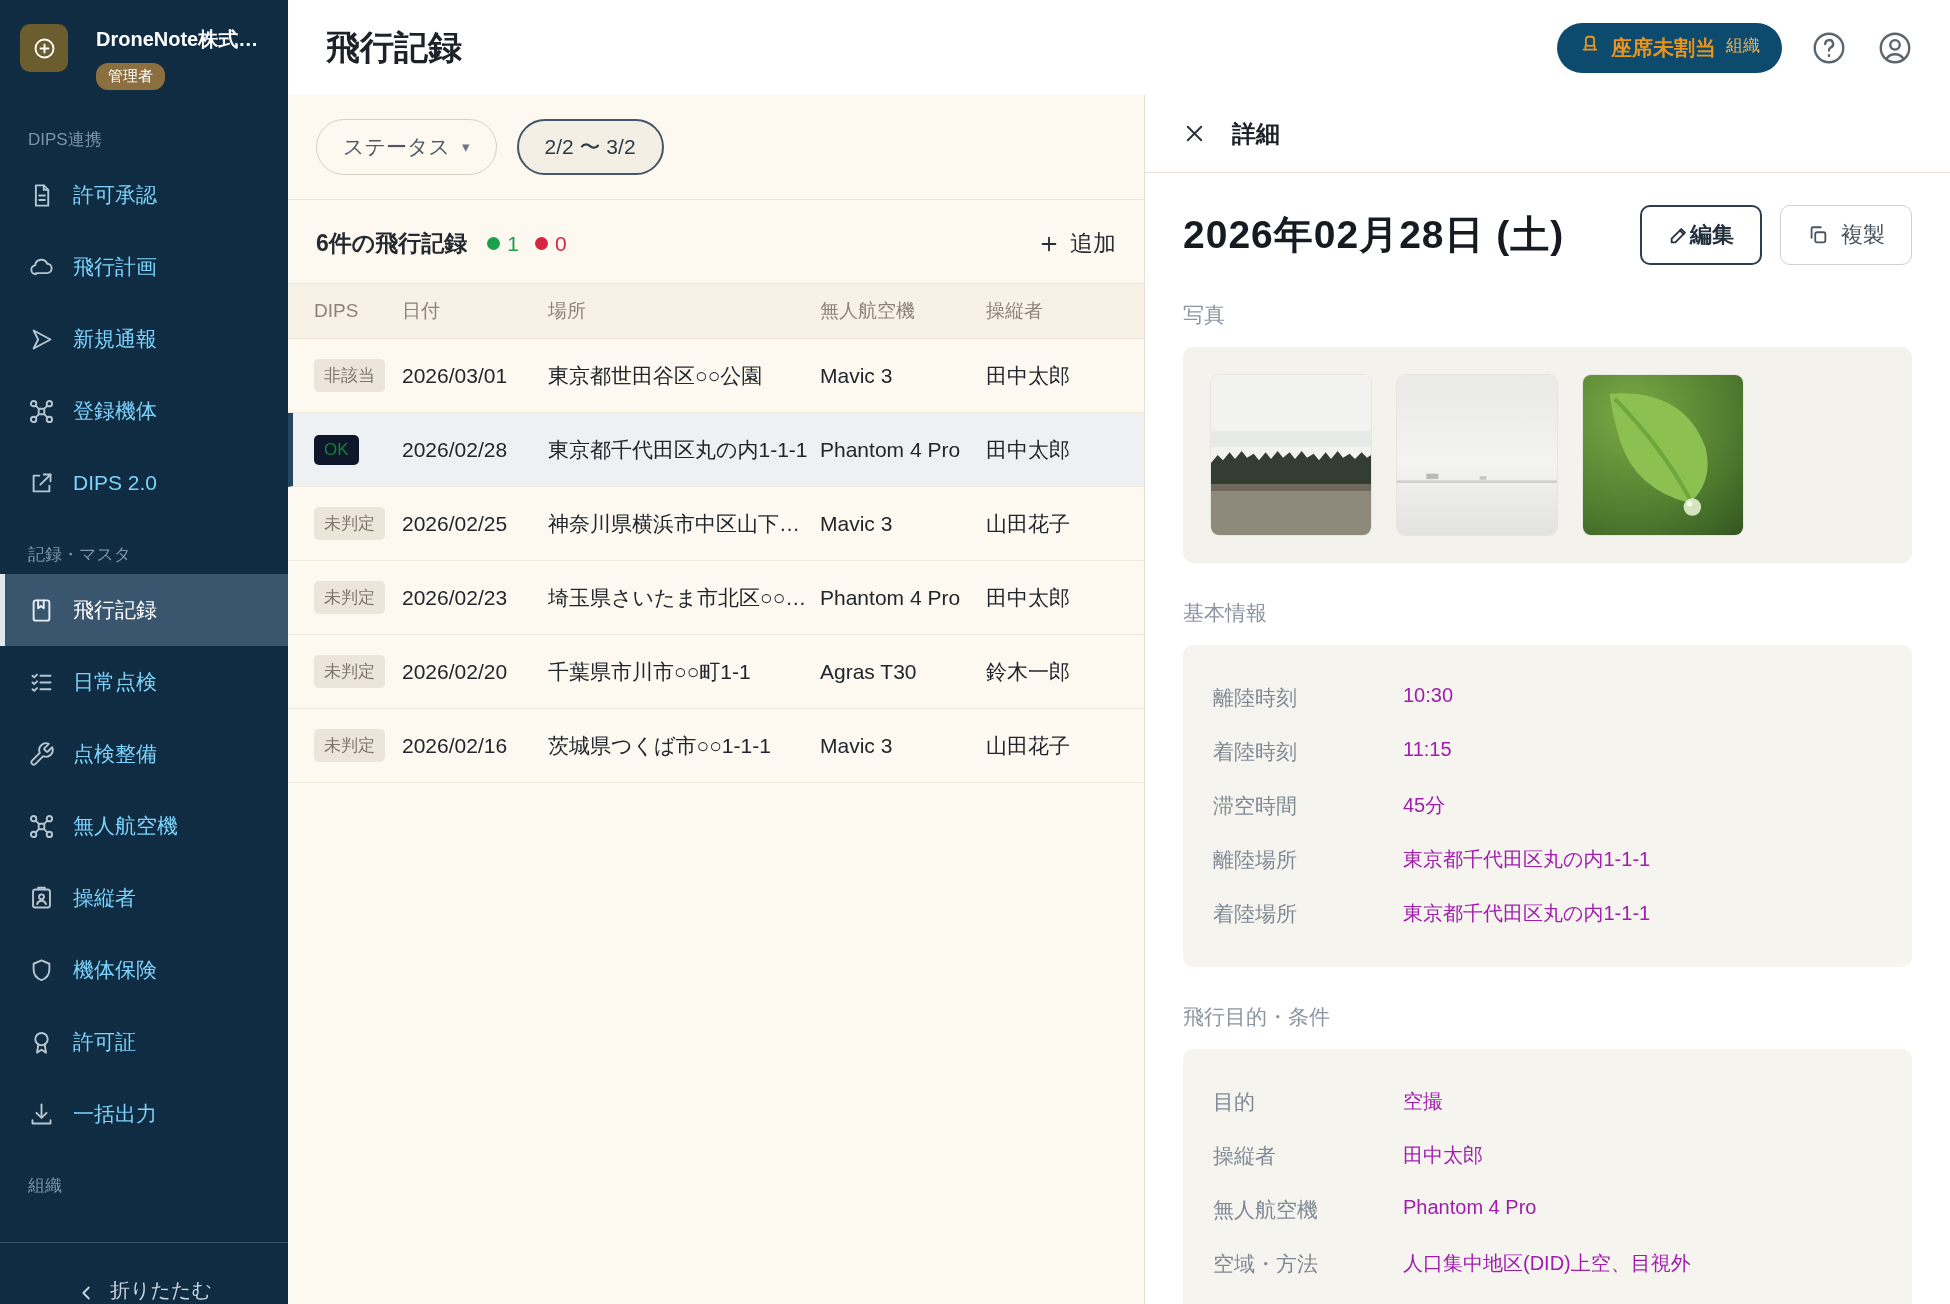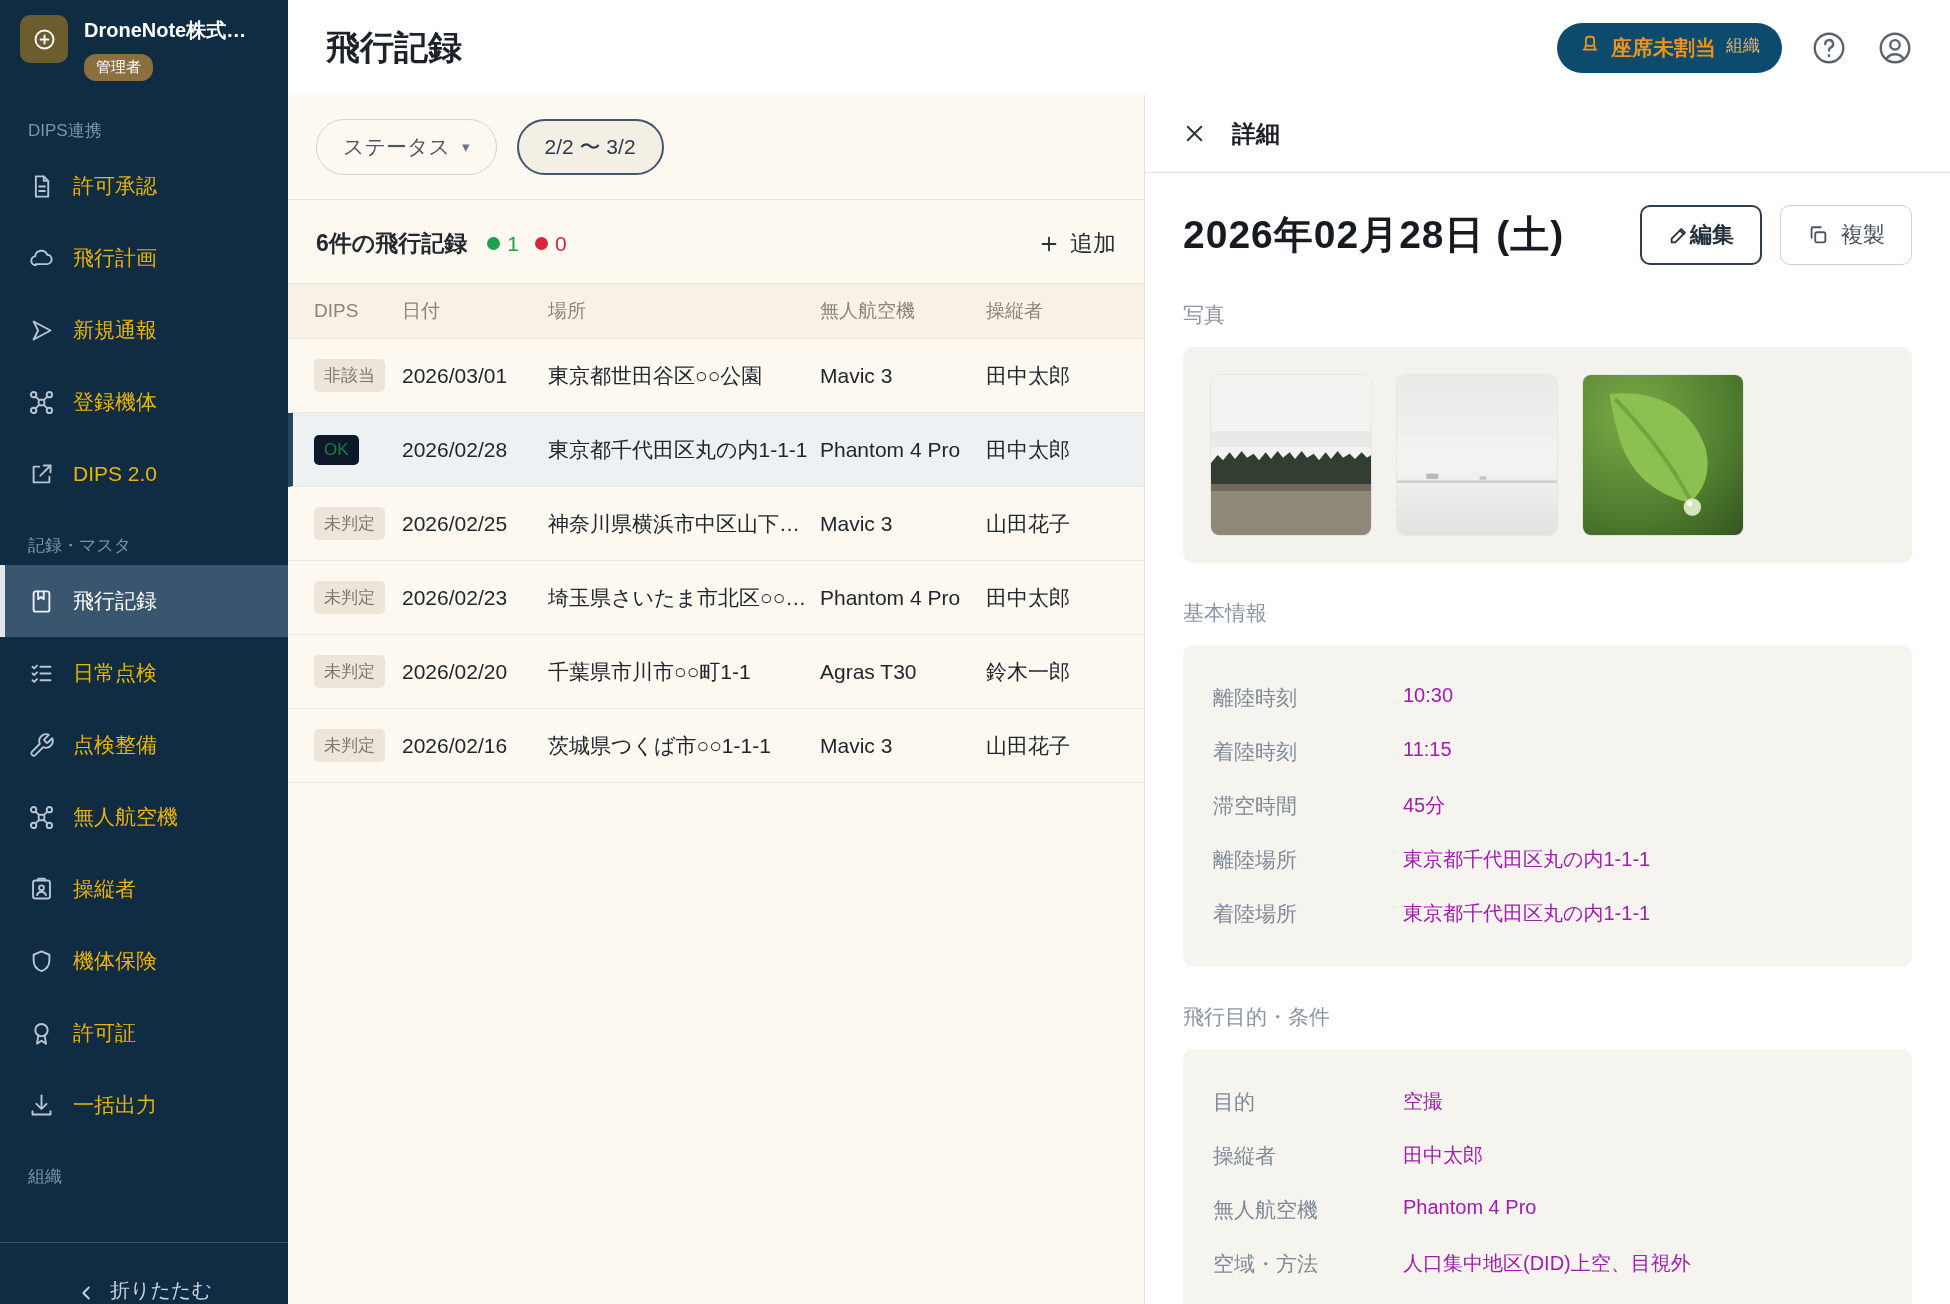--- a/index.html
+++ b/index.html
@@ -8,30 +8,30 @@
   body { display:flex; background:#fdf9f1; }
   svg { display:block; }
   .ic { width:27px; height:27px; fill:none; stroke:currentColor; stroke-width:1.7;
         stroke-linecap:round; stroke-linejoin:round; }
   .ic-sm { width:22px; height:22px; fill:none; stroke:currentColor; stroke-width:2;
         stroke-linecap:round; stroke-linejoin:round; }
 
   
   .sidebar { width:288px; background:#0f2c42; color:#dce5ec; display:flex;
     flex-direction:column; flex-shrink:0; }
-  .sidebar-top { display:flex; gap:16px; padding:15px 20px 14px; align-items:flex-start; }
+  .sidebar-top { display:flex; gap:28px; padding:24px 20px 14px; align-items:flex-start; }
   .logo { width:48px; height:48px; border-radius:10px; background:#6b5d2e;
     display:flex; align-items:center; justify-content:center; color:#fff; flex-shrink:0; }
   .org-name { font-size:20px; font-weight:bold; color:#fff; white-space:nowrap;
     overflow:hidden; max-width:190px; padding-top:2px; }
   .role-badge { display:inline-block; margin-top:10px; background:#8c6f3e; color:#fff;
     font-size:15px; padding:4px 12px; border-radius:12px; }
   .section-label { font-size:17px; color:#7e93a7; padding:24px 28px 8px; }
   .nav-item { height:72px; display:flex; align-items:center; gap:18px; padding:0 28px;
-    font-size:21px; color:#eab308; cursor:pointer; position:relative; }
+    font-size:21px; color:#7dd3fc; cursor:pointer; position:relative; }
   .nav-item .nav-icon { color:#b7c5d1; display:flex; }
   .nav-item.active { background:#3a566f; color:#fff; }
   .nav-item.active .nav-icon { color:#e8eef3; }
   .nav-item.active::before { content:""; position:absolute; left:0; top:0; bottom:0;
     width:5px; background:#dfe6ec; }
   .sidebar-spacer { flex:1; }
   .collapse-row { border-top:1px solid rgba(255,255,255,.18); height:62px; display:flex;
     align-items:flex-end; justify-content:center; gap:12px; font-size:20px; color:#c8d3dd;
     cursor:pointer; flex-shrink:0; }
 

